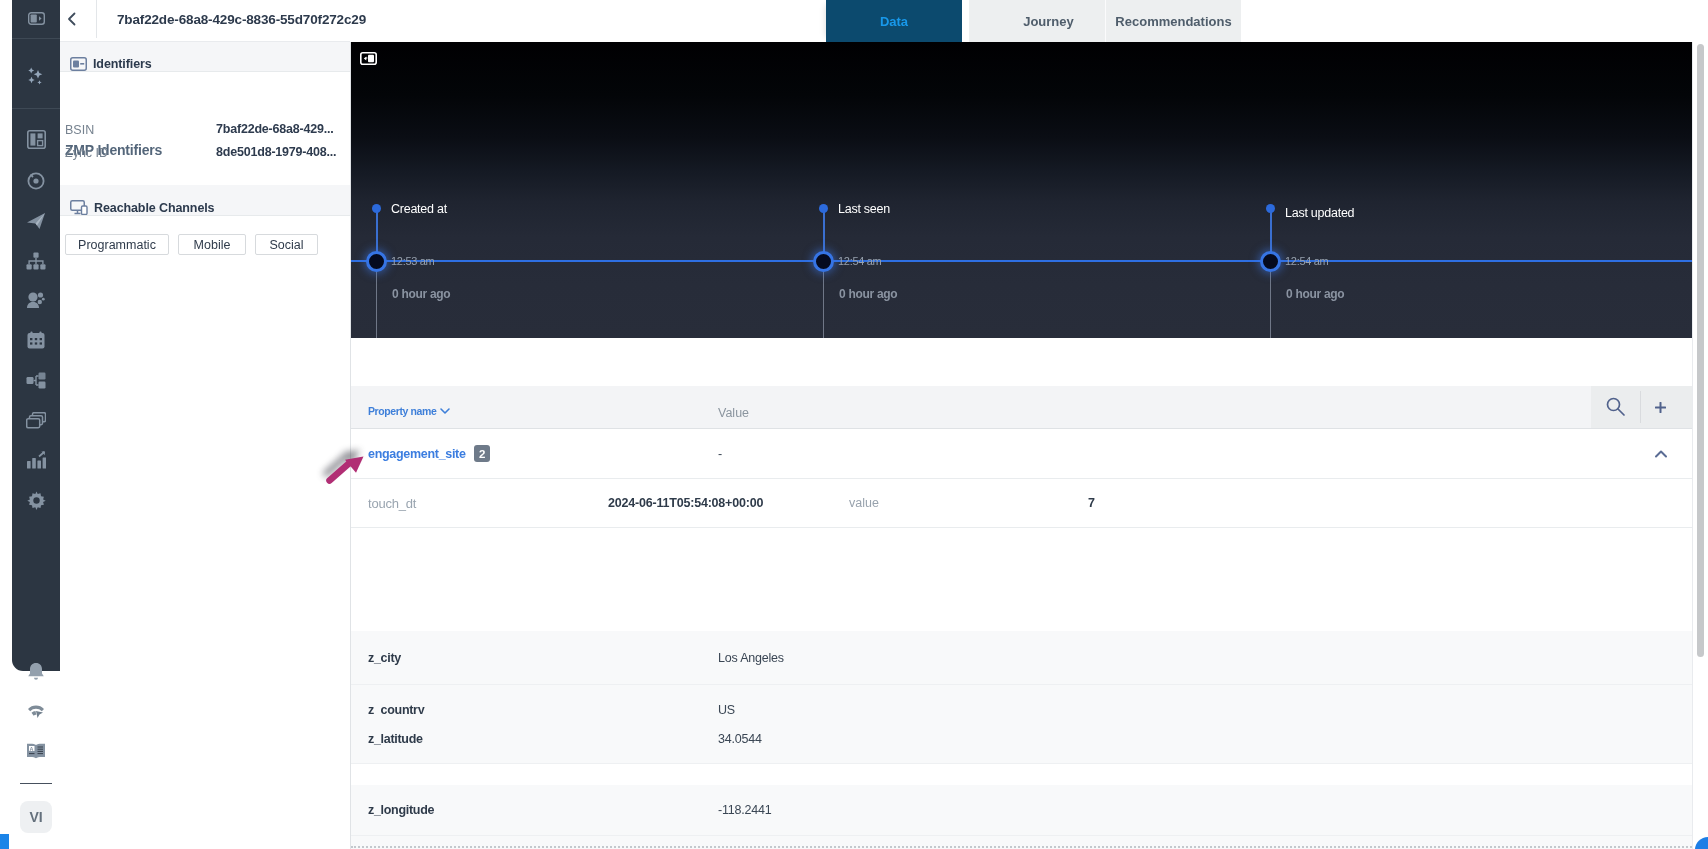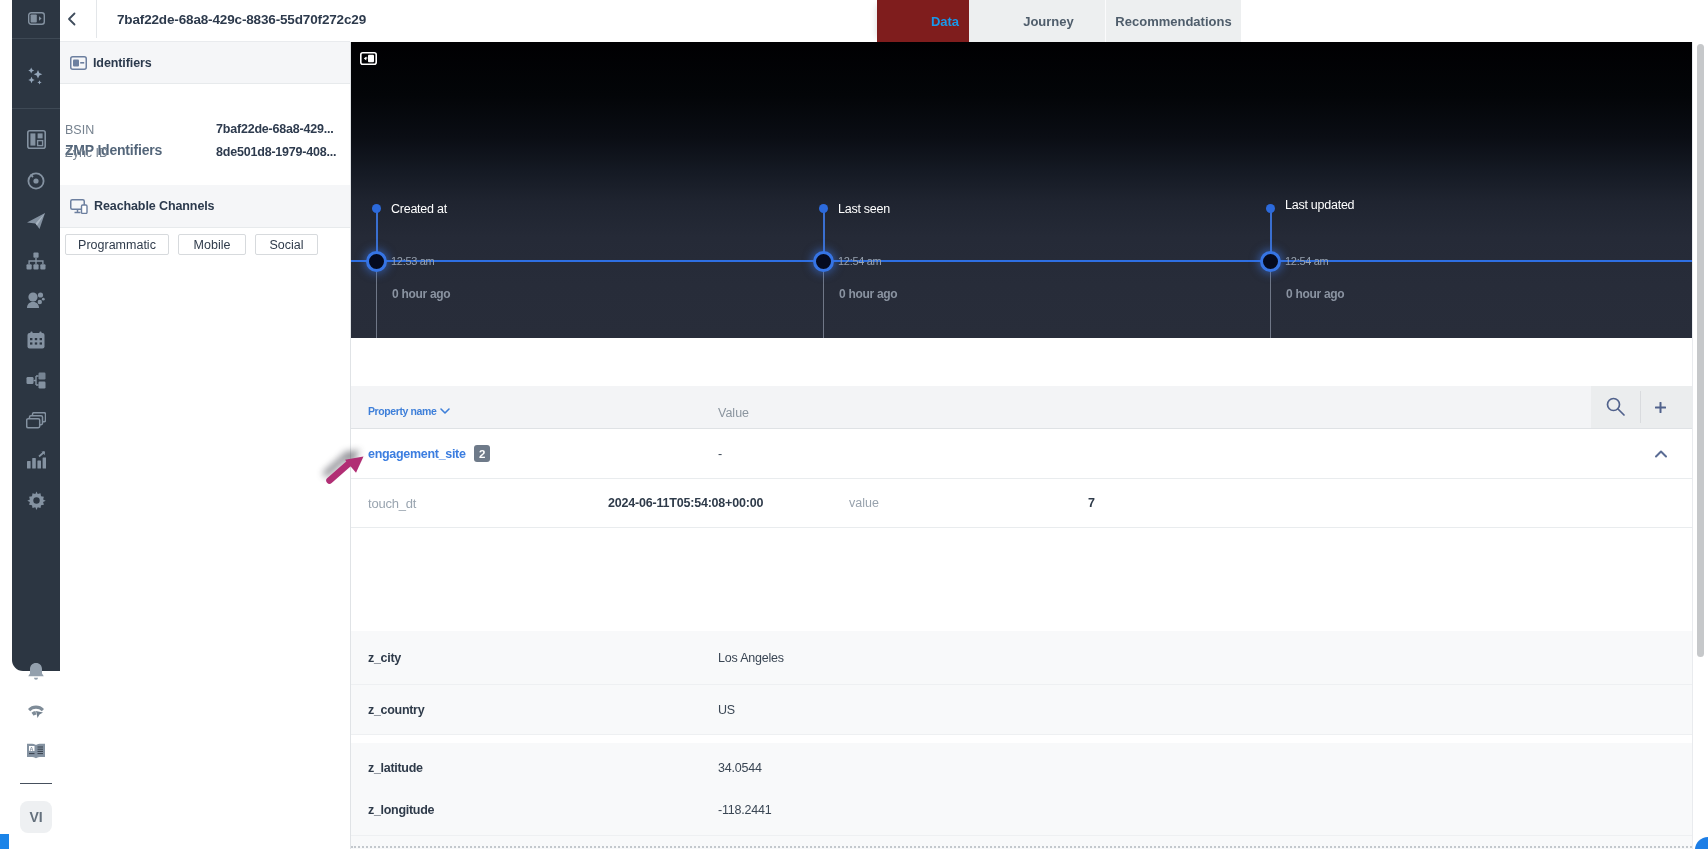--- a/index.html
+++ b/index.html
@@ -14,27 +14,27 @@
   .sicon { position:absolute; left:12px; width:24px; height:24px; display:flex; align-items:center; justify-content:center; }
   #viBox { position:absolute; left:8px; top:801px; width:32px; height:32px; background:#eef0f2; border-radius:8px; color:#64707c; font-size:14px; font-weight:bold; display:flex; align-items:center; justify-content:center; }
   #blueStrip { position:absolute; left:0; top:834px; width:9px; height:15px; background:#1b84e8; z-index:1; }
 
   
   #header { position:absolute; left:48px; top:0; width:1660px; height:42px; background:#fff; }
   #backArrow { }
   #hdivider { position:absolute; left:48px; top:0; width:1px; height:38px; background:#e3e6e9; }
   #title { position:absolute; left:69px; top:12px; font-size:13.5px; font-weight:bold; color:#2d3a4c; letter-spacing:-0.15px; }
   .tab { position:absolute; top:0; height:42px; display:flex; align-items:center; justify-content:center; font-size:13px; font-weight:bold; }
-  #tabData { left:829px; width:136px; background:#7f1d1d; color:#1898ea; box-shadow:-6px 0 6px -5px rgba(0,0,0,0.12); }
+  #tabData { left:778px; width:136px; background:#0c4a6e; color:#1898ea; box-shadow:-6px 0 6px -5px rgba(0,0,0,0.12); }
   #tabJourney { left:921px; width:159px; background:#edeff0; color:#4f5d6b; }
   #tabRecs { left:1057px; width:136px; background:#edeff0; color:#4f5d6b; border-left:1px solid #fbfbfc; }
 
   
   #lpanel { position:absolute; left:48px; top:42px; width:303px; height:807px; background:#fff; border-right:1px solid #e0e3e6; }
-  .sechead { position:relative; width:100%; height:43px; background:#f5f6f8; border-bottom:1px solid #e7eaec; display:flex; align-items:center; padding-left:22px; }
+  .sechead { position:relative; width:100%; height:31px; background:#f5f6f8; border-bottom:1px solid #e7eaec; display:flex; align-items:flex-end; padding-left:22px; }
   .sechead span { font-size:12.5px; font-weight:bold; color:#2c3a4d; margin-left:6px; letter-spacing:-0.1px; }
   .lrow { position:absolute; left:17px; font-size:12.5px; color:#76828f; }
   .lval { position:absolute; left:168px; font-size:12.5px; font-weight:bold; color:#2e3b4e; letter-spacing:-0.2px; }
   .chip { position:absolute; top:192px; height:21px; border:1px solid #d7dadd; background:#fff; border-radius:2px; font-size:12.5px; color:#2f3b4b; display:flex; align-items:center; justify-content:center; }
 
   
   #main { position:absolute; left:351px; top:42px; width:1341px; height:807px; }
   #hero { position:absolute; left:0; top:0; width:1341px; height:296px;
     background:linear-gradient(180deg,#000002 0%,#030508 18%,#0a0d14 32%,#151a24 44%,#1f2430 54%,#252a37 66%,#272c39 82%,#282d3a 100%); }
   #tline { position:absolute; left:0; top:218px; width:1341px; height:2px; background:#2e6fe2; }
@@ -263,21 +263,21 @@
     <div class="tdot" style="left:468px;"></div>
     <div class="tnode" style="left:462px;"></div>
     <div class="tlabel" style="left:487px; top:160px;">Last seen</div>
     <div class="ttime" style="left:487px; top:177px;">12:54 am</div>
     <div class="tago" style="left:488px; top:245px;">0 hour ago</div>
 
     <div class="tvert" style="left:919px;"></div>
     <div class="abs" style="left:919px;top:168px;width:1.5px;height:44px;background:#3a6fd0;"></div>
     <div class="tdot" style="left:915px;"></div>
     <div class="tnode" style="left:909px;"></div>
-    <div class="tlabel" style="left:934px; top:156px;text-align:center;">Last updated</div>
+    <div class="tlabel" style="left:934px; top:164px;text-align:center;">Last updated</div>
     <div class="ttime" style="left:934px; top:177px;">12:54 am</div>
     <div class="tago" style="left:935px; top:245px;">0 hour ago</div>
   </div>
 
 
   <div id="thead">
     <div style="position:absolute;left:17px;top:19px;font-size:10.5px;letter-spacing:-0.4px;font-weight:bold;color:#3e7fd9;">Property name</div>
     <svg style="position:absolute;left:88px;top:20px;" width="12" height="10" viewBox="0 0 12 10">
         <path d="M2 3 L6 7 L10 3" fill="none" stroke="#3e7fd9" stroke-width="1.6" stroke-linecap="round" stroke-linejoin="round"></path>
       </svg>
@@ -309,21 +309,21 @@
     <span style="position:absolute;left:737px;top:50%;transform:translateY(-50%);font-size:12.5px;font-weight:bold;color:#2f3b4a;">7</span>
   </div>
   <div class="trow gray" style="top:589px; height:54px;">
     <span class="pname boldname">z_city</span>
     <span class="pval">Los Angeles</span>
   </div>
   <div class="trow gray" style="top:643px; height:50px;">
     <span class="pname boldname">z_country</span>
     <span class="pval">US</span>
   </div>
-  <div class="trow gray" style="top:701px; height:50px;text-decoration:underline;">
+  <div class="trow gray" style="top:672px; height:50px;text-decoration:underline;">
     <span class="pname boldname">z_latitude</span>
     <span class="pval">34.0544</span>
   </div>
   <div class="trow gray" style="top:743px; height:51px;">
     <span class="pname boldname">z_longitude</span>
     <span class="pval">-118.2441</span>
   </div>
   <div class="trow gray" style="top:794px; height:14px; border-bottom:none;"></div>
 </div>
 

